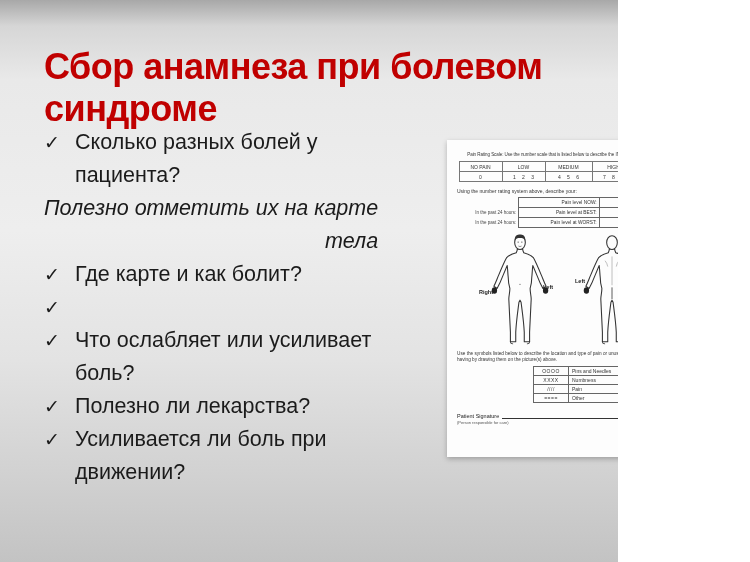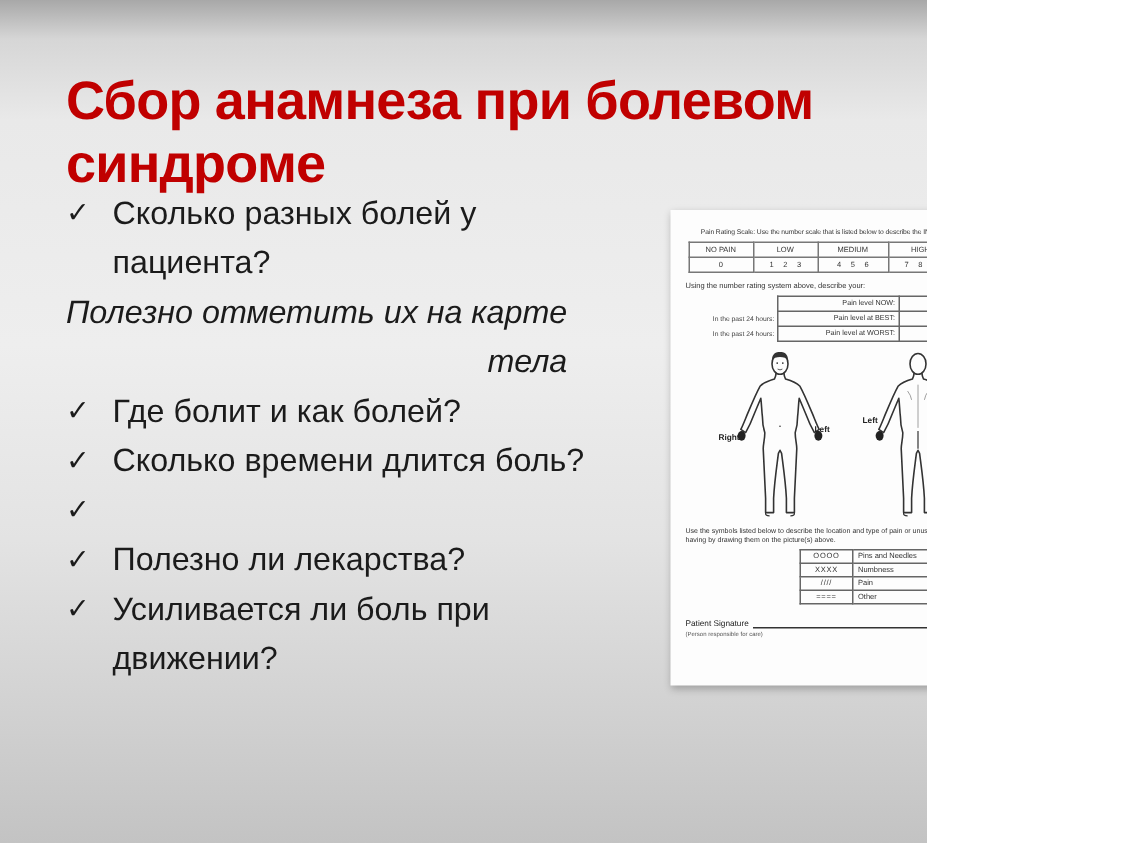--- a/index.html
+++ b/index.html
@@ -73,28 +73,29 @@
       <span class="mark">✓</span>
       <span class="txt">Сколько разных болей у
 пациента?</span>
     </div>
     <div class="item noCheck">
       <span class="txt">Полезно отметить их на карте
 тела</span>
     </div>
     <div class="item check">
       <span class="mark">✓</span>
-      <span class="txt">Где болит и как болей?</span>
-    </div>
-    <div class="item check">
-      <span class="mark">✓</span>
-      <span class="txt">Сколько времени длится боль?</span>
-    </div>
-    <div class="item check">
-      <span class="mark">✓</span>
+      <span class="txt">Где карте и как болит?</span>
+    </div>
+    <div class="item check">
+      <span class="mark">✓</span>
+    </div>
+    <div class="item check">
+      <span class="mark">✓</span>
+      <span class="txt">Что ослабляет или усиливает
+боль?</span>
     </div>
     <div class="item check">
       <span class="mark">✓</span>
       <span class="txt">Полезно ли лекарства?</span>
     </div>
     <div class="item check">
       <span class="mark">✓</span>
       <span class="txt">Усиливается ли боль при
 движении?</span>
     </div>

